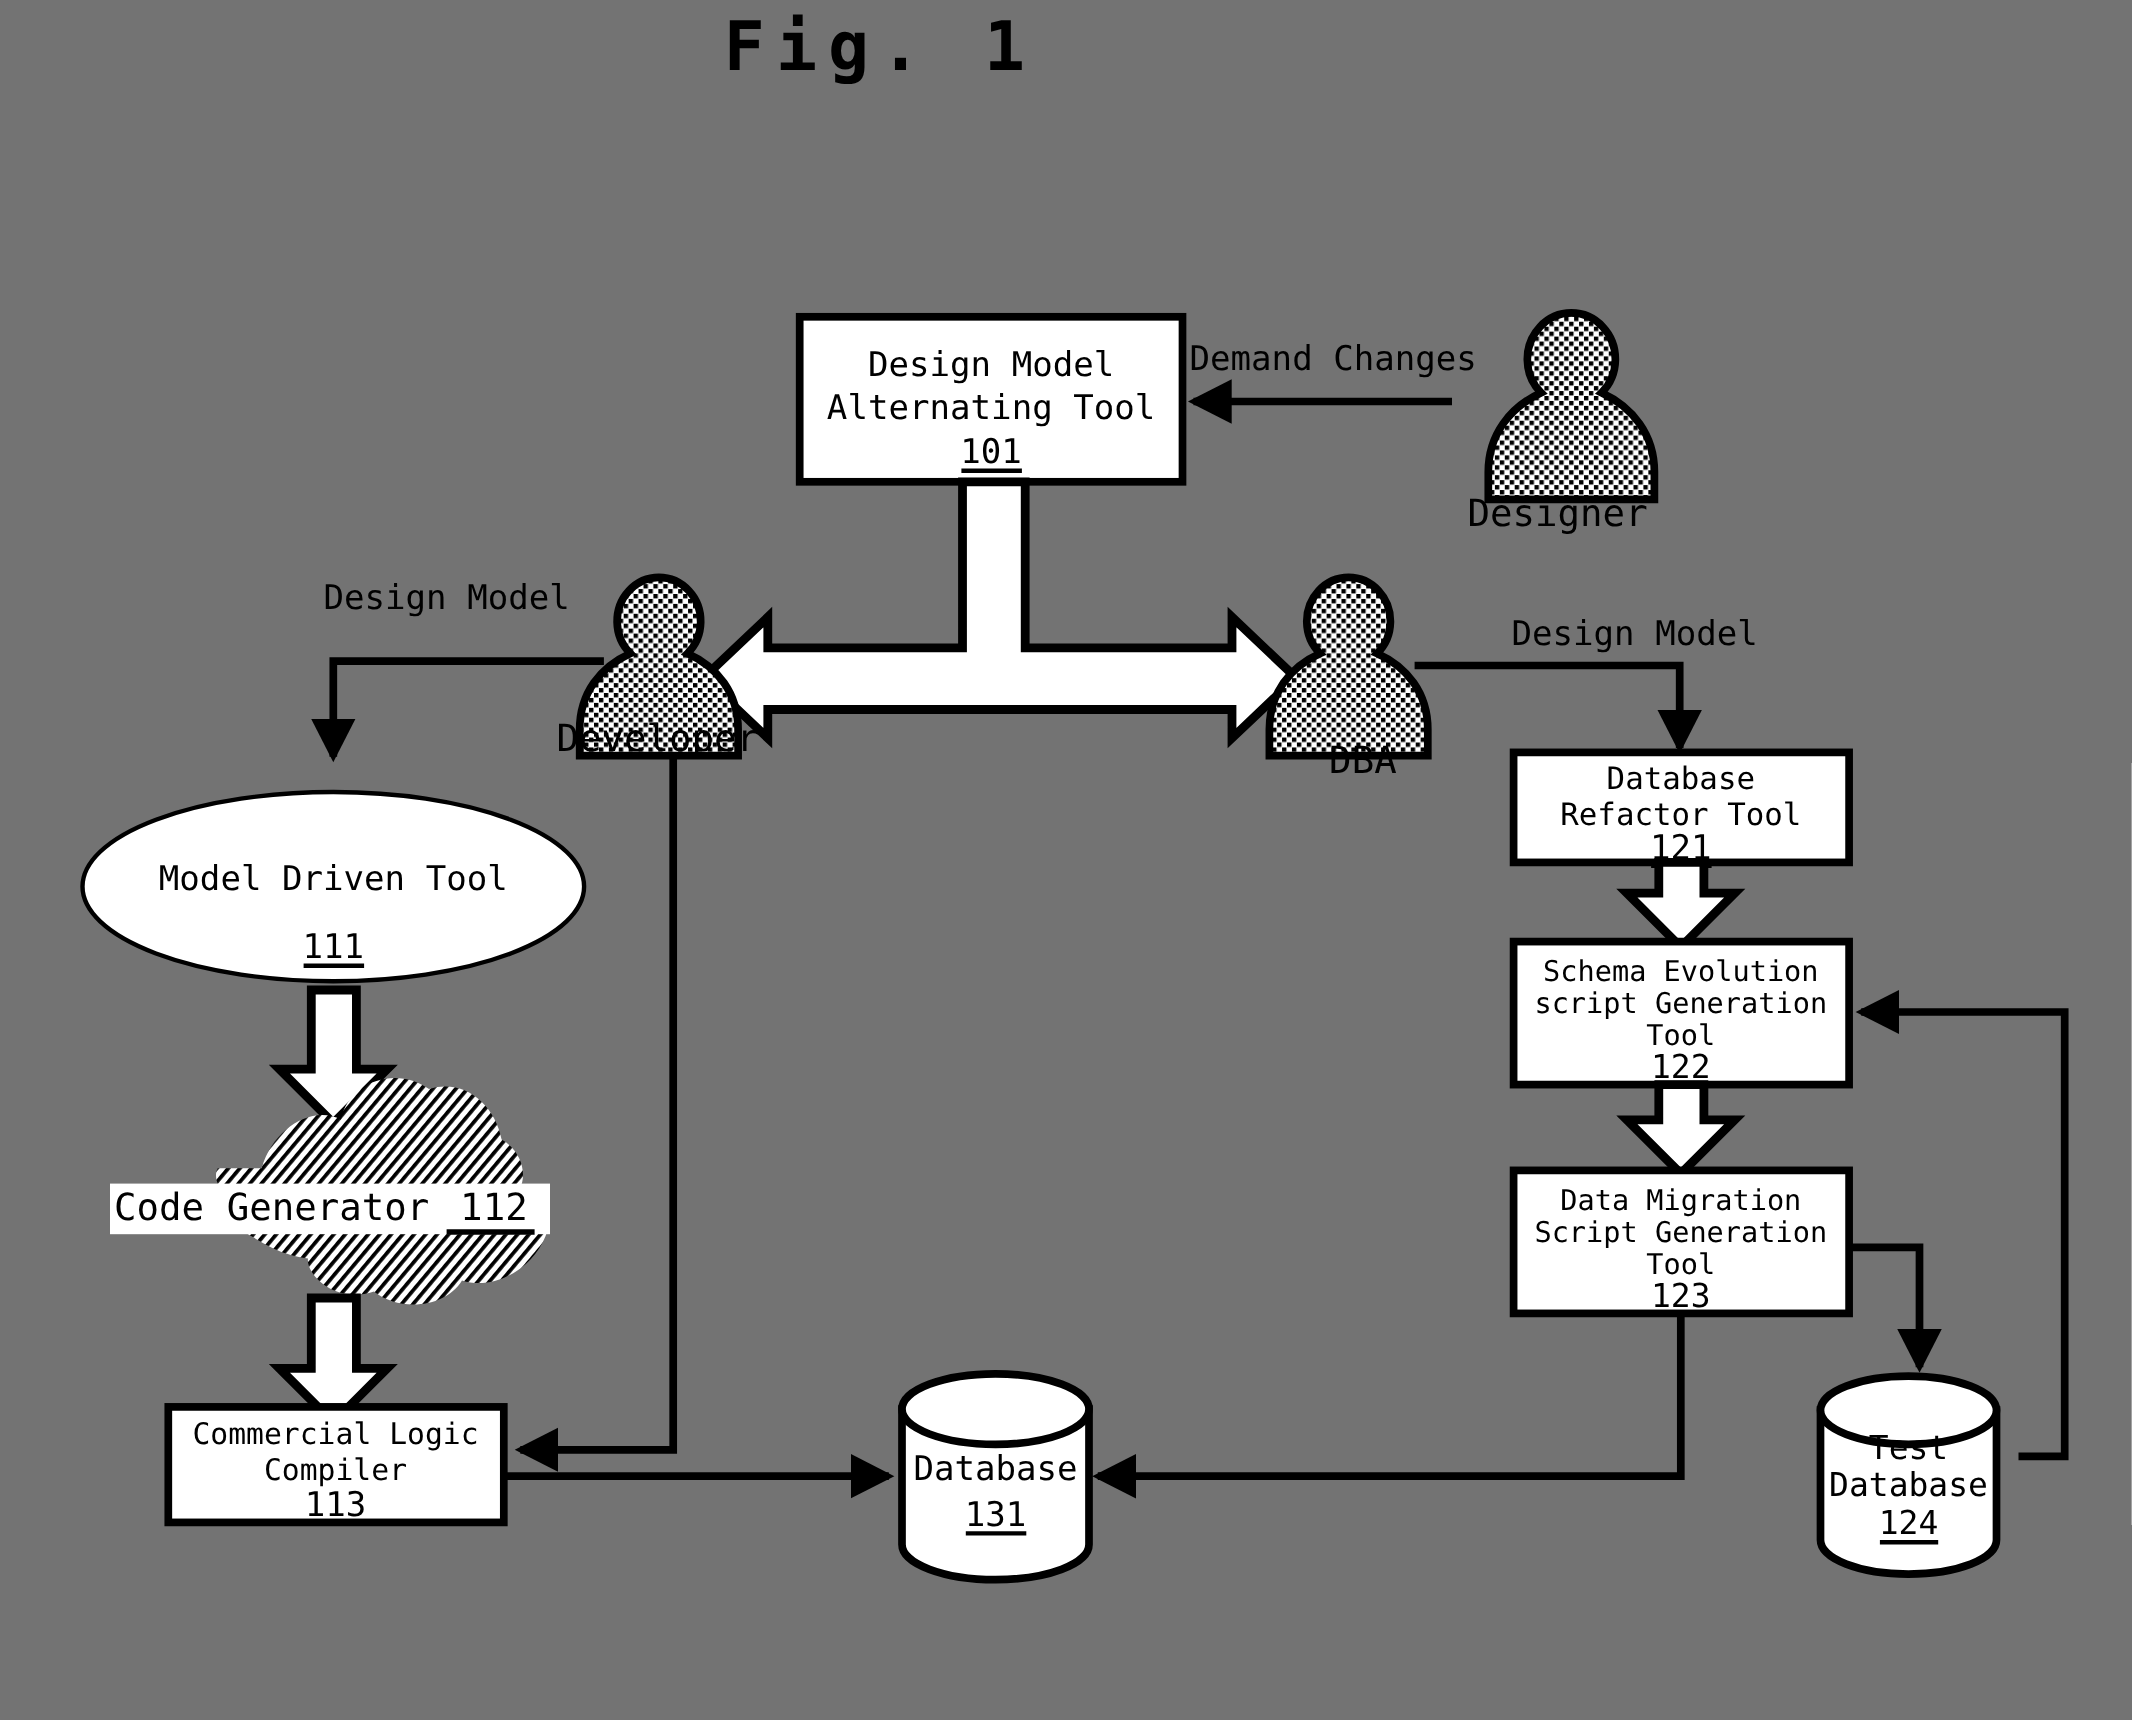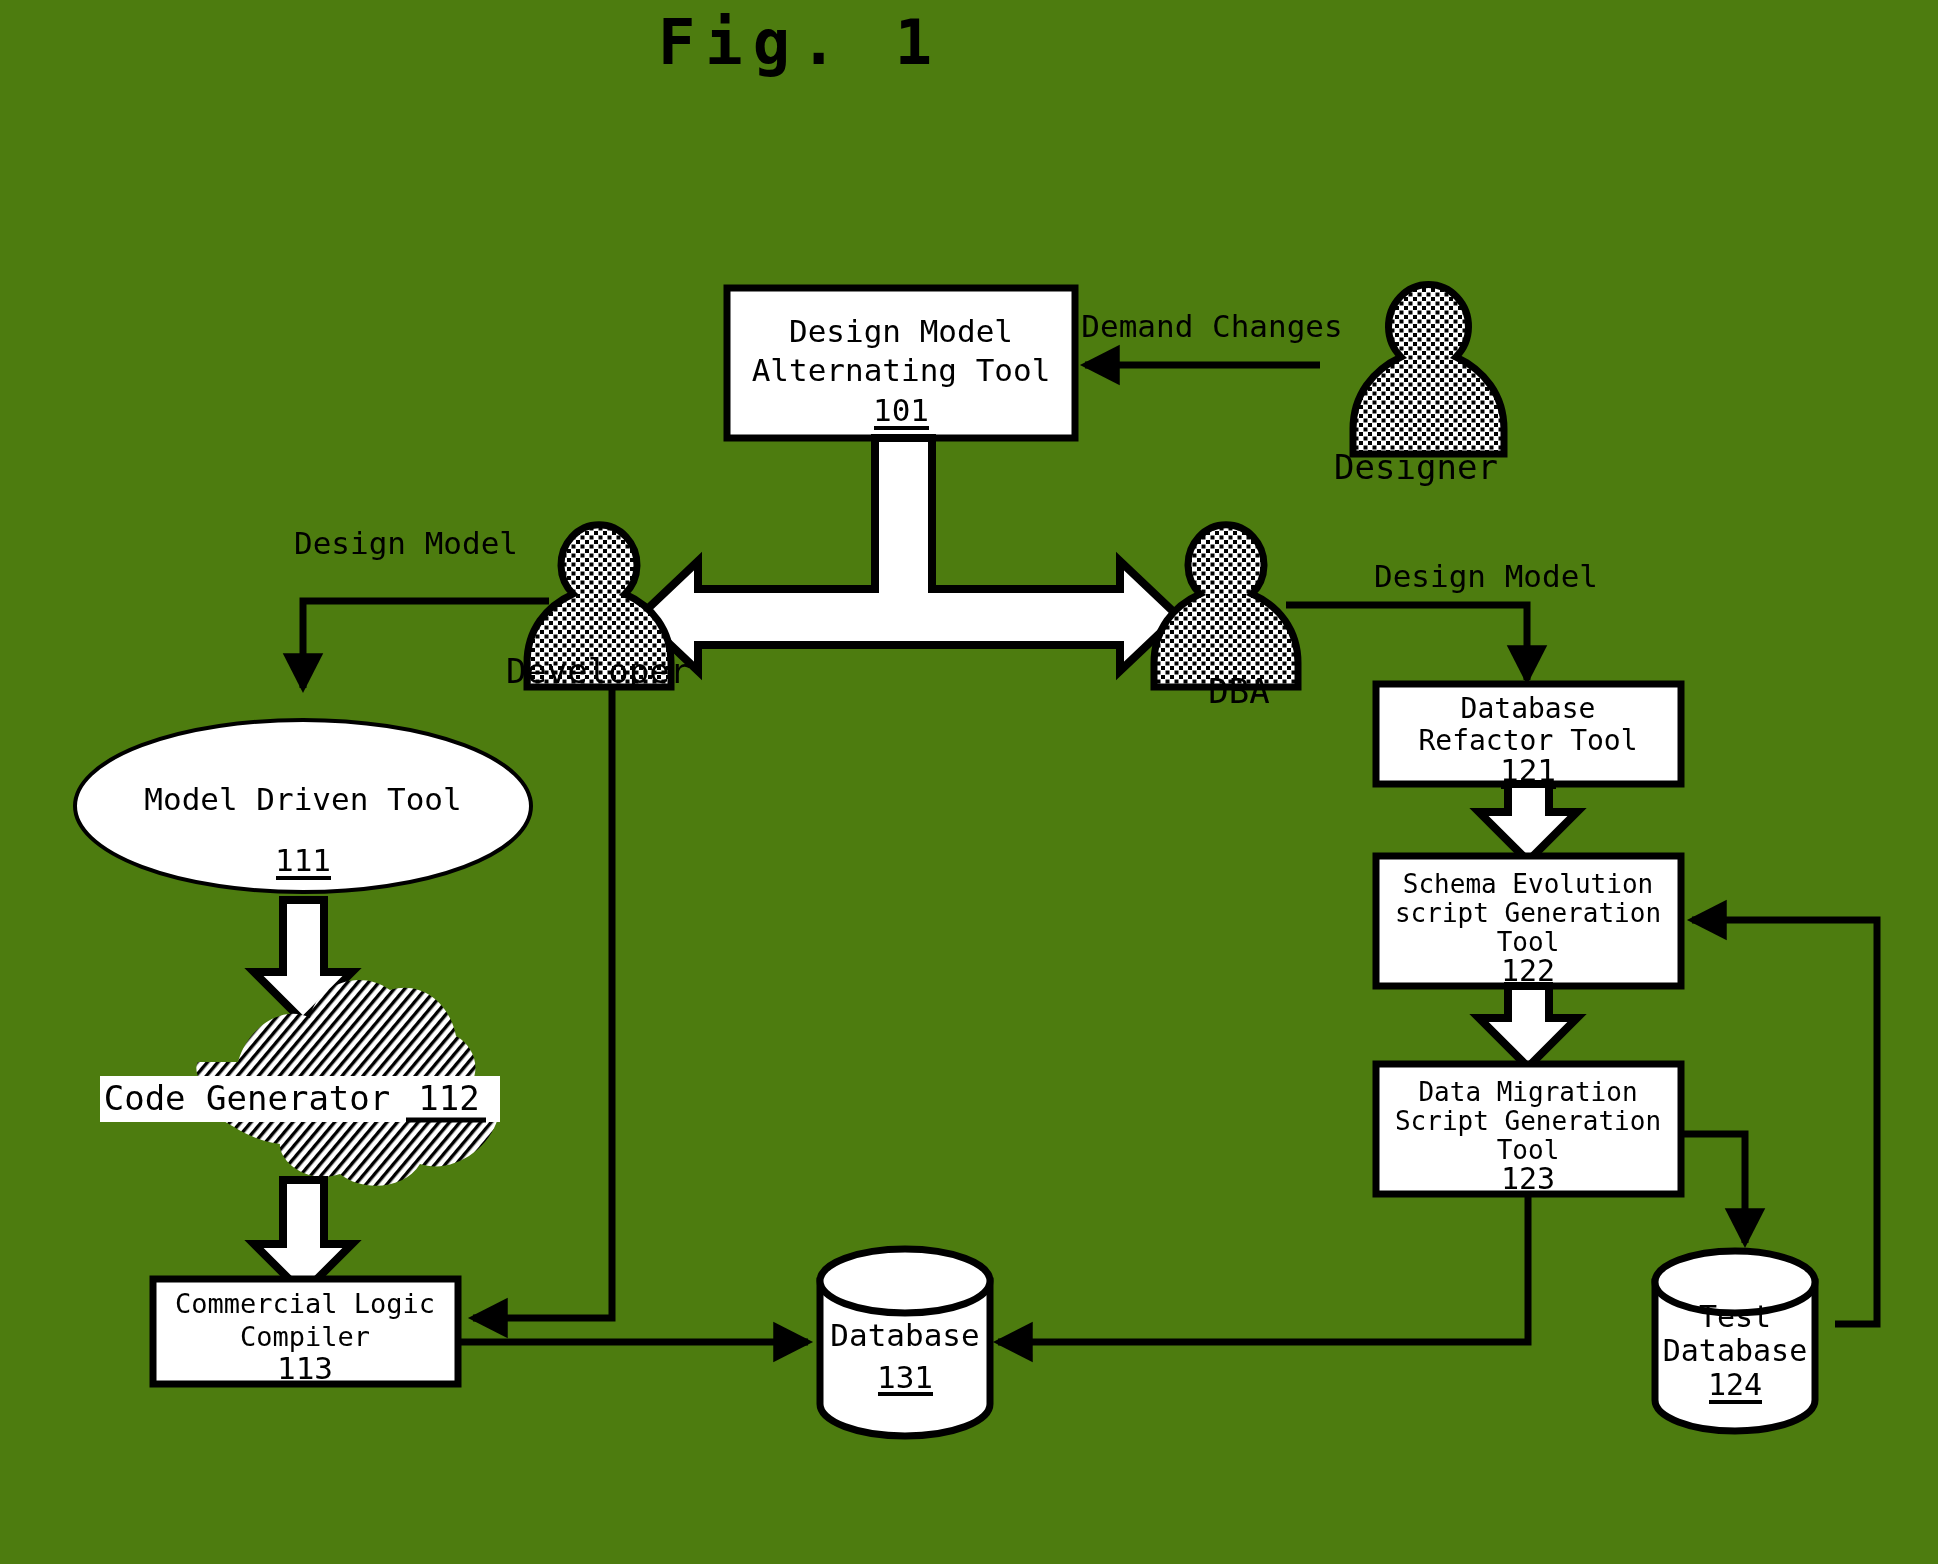--- a/index.html
+++ b/index.html
@@ -1,18 +1,18 @@
 <!DOCTYPE html>
 <html><head>
 <meta charset="utf-8">
 <style>
   html,body{margin:0;padding:0;background:#ffffff;}
   body{width:1938px;height:1564px;overflow:hidden;
        font-family:"DejaVu Sans Mono","Liberation Mono",monospace;}
-  #stage{position:relative;width:1938px;height:1564px;background:#4d7c0f;}
+  #stage{position:relative;width:1938px;height:1564px;background:#737373;}
   svg#diagram{position:absolute;left:0;top:0;width:1938px;height:1564px;display:block;}
   .node-shape{fill:#ffffff;stroke:#000000;}
   .box{stroke-width:7;}
   .ellipse{stroke-width:4;}
   .cyl{stroke-width:7;}
   .conn{stroke:#000000;fill:none;stroke-width:7;}
   .blockarrow{fill:#ffffff;stroke:#000000;stroke-width:8;stroke-linejoin:miter;}
   .txt{font-family:"DejaVu Sans Mono","Liberation Mono",monospace;
        fill:#000000;text-anchor:middle;dominant-baseline:middle;}
   .t26{font-size:26px;}

